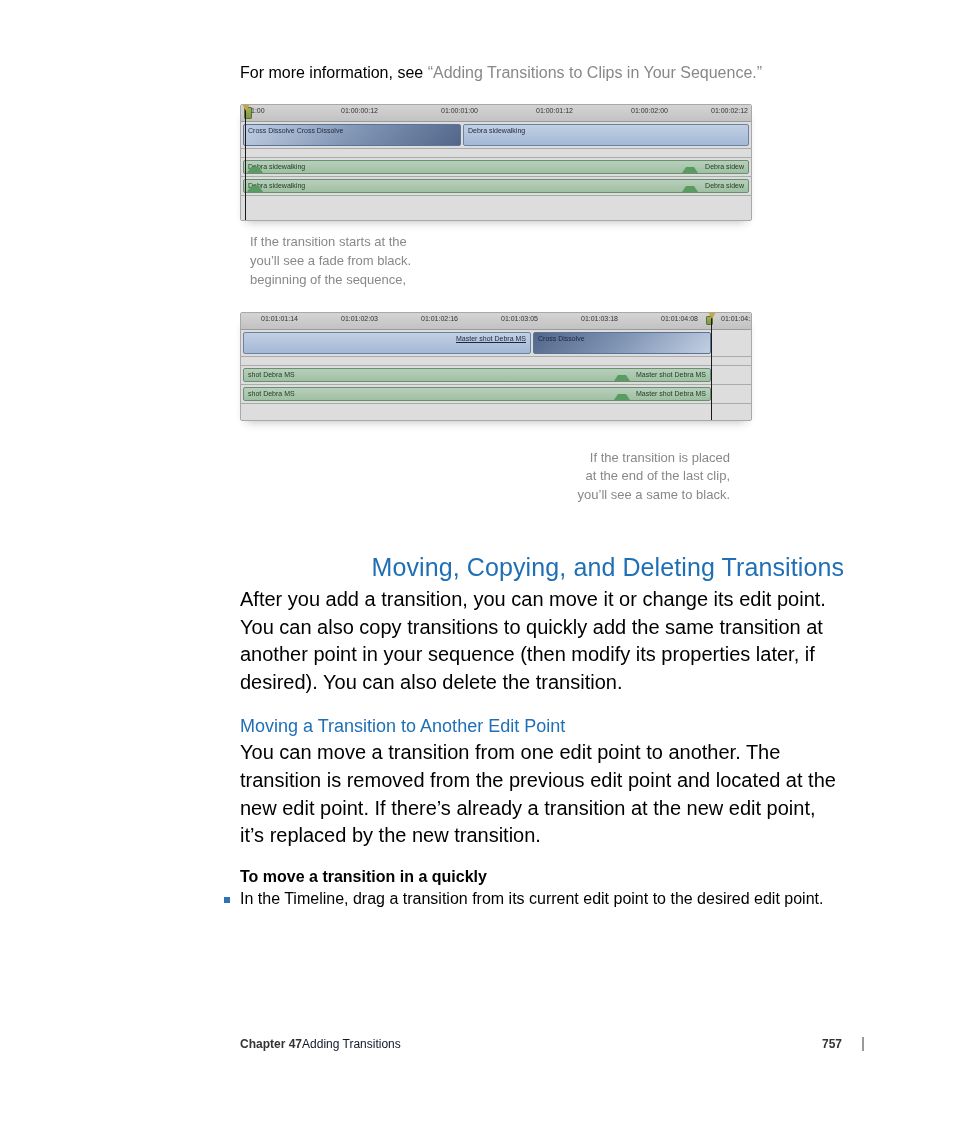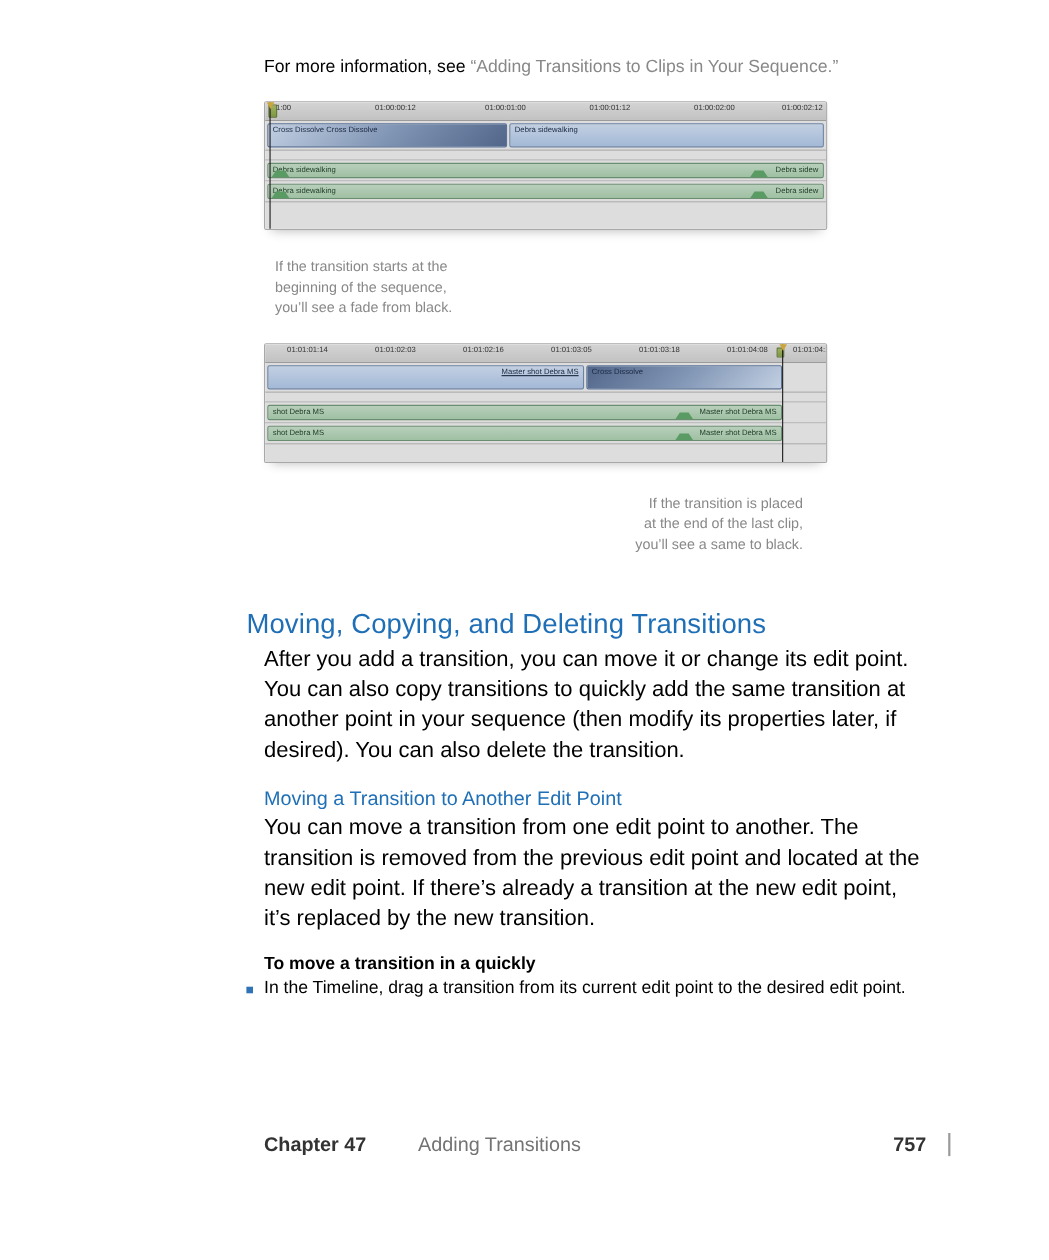--- a/index.html
+++ b/index.html
@@ -8,21 +8,21 @@
     background: #fff;
     font-family: "Myriad Pro", "Segoe UI", "Helvetica Neue", Arial, sans-serif;
     color: #000;
     width: 954px;
   }
   .page {
     position: relative;
     width: 954px;
     height: 1097px;
     box-sizing: border-box;
-    padding: 36px 110px 0 110px;
+    padding: 48px 110px 0 110px;
   }
   .lead {
     font-size: 16px;
     margin-left: 130px;
     margin-bottom: 22px;
   }
   .graylink { color: #888; }
 
   
   .timeline {
@@ -145,22 +145,23 @@
   .caption.right {
     margin-left: 0;
     text-align: right;
     padding-right: 114px;
   }
 
   h1.section {
     font-weight: 400;
     color: #1f6fb6;
     font-size: 25px;
-    margin: 48px 0 4px 114px;
+    margin: 48px 0 4px 86px;
     letter-spacing: 0.1px;
+    text-align: right;
   }
   h2.sub {
     font-weight: 500;
     color: #1f6fb6;
     font-size: 18px;
     margin: 20px 0 2px 130px;
   }
   p.body {
     font-size: 20px;
     line-height: 1.38;
@@ -187,27 +188,26 @@
   }
 
   .footer {
     position: absolute;
     bottom: 46px;
     left: 240px;
     right: 90px;
     border-right: 2px solid #9a9a9a;
     padding-right: 20px;
     display: flex;
-    font-size: 18px;
+    font-size: 12px;
     color: #333;
     align-items: flex-end;
-    gap: 35px;
   }
   .footer .chap-bold { font-weight: 600; }
-  .footer .chap-title { color: #737373; margin-left: 12px; flex: 1; }
+  .footer .chap-title { color: #0f172a; margin-left: 0; flex: 1; }
   .footer .pnum { font-weight: 600; }
 </style>
 </head>
 <body>
 
 <div class="page">
 
   <p class="lead">
     <span>For more information, see </span><span class="graylink">“Adding Transitions to Clips in Your Sequence.”</span>
   </p>
@@ -247,24 +247,24 @@
       <div class="clip green" style="left:2px; right:2px;">
         <div class="green-mark" style="left:3px;"></div>
         <div class="green-mark" style="right:50px;"></div>
         <span>Debra sidewalking</span>
         <span class="right-label">Debra sidew</span>
       </div>
     </div>
     <div style="height:24px; background:#ddd;"></div>
   </div>
 
-  <div class="caption" style="margin-top:24px;">
+  <div class="caption" style="margin-top:12px;">
     <div>If the transition starts at the</div>
+    <div>you’ll see a fade from black.</div>
     <div>beginning of the sequence,</div>
-    <div>you’ll see a fade from black.</div>
   </div>
 
   <div class="timeline" style="position:relative; margin-top:22px;">
     <div class="playhead" style="left:470px; bottom:auto; height:120px;">
       <div class="head"></div>
     </div>
     <div class="ruler">
       <span class="tick" style="left:20px;">01:01:01:14</span>
       <span class="tick" style="left:100px;">01:01:02:03</span>
       <span class="tick" style="left:180px;">01:01:02:16</span>

